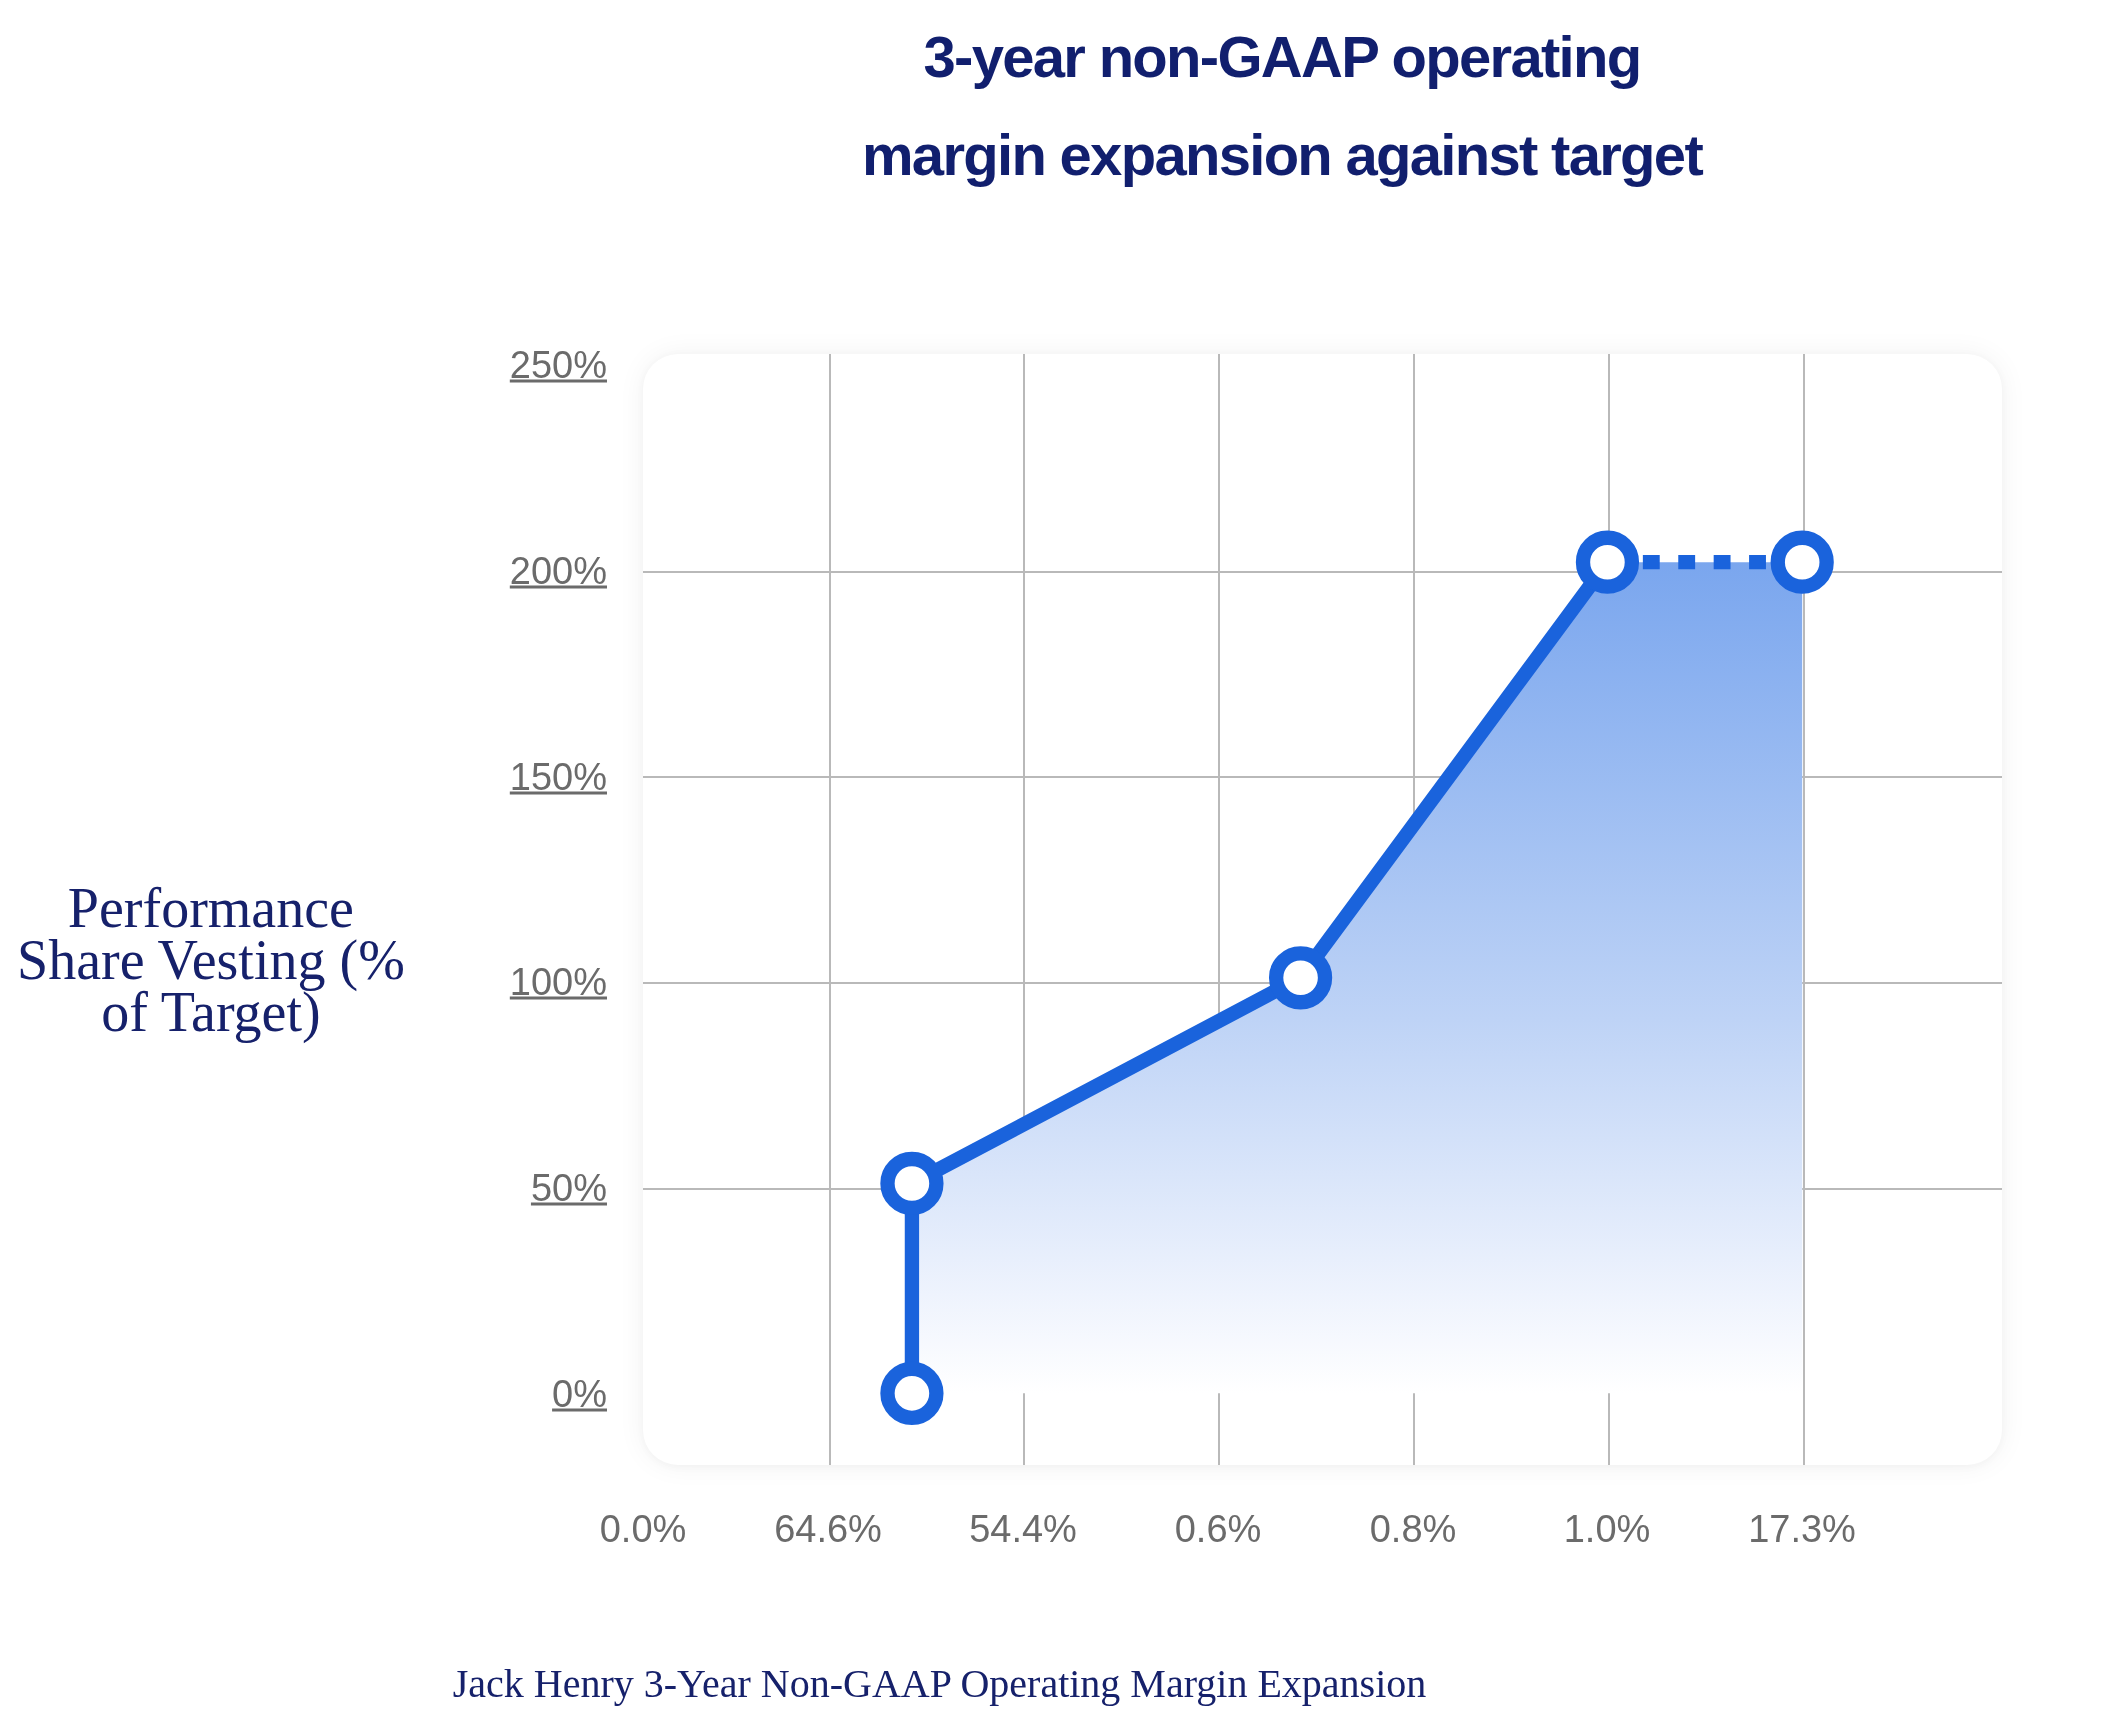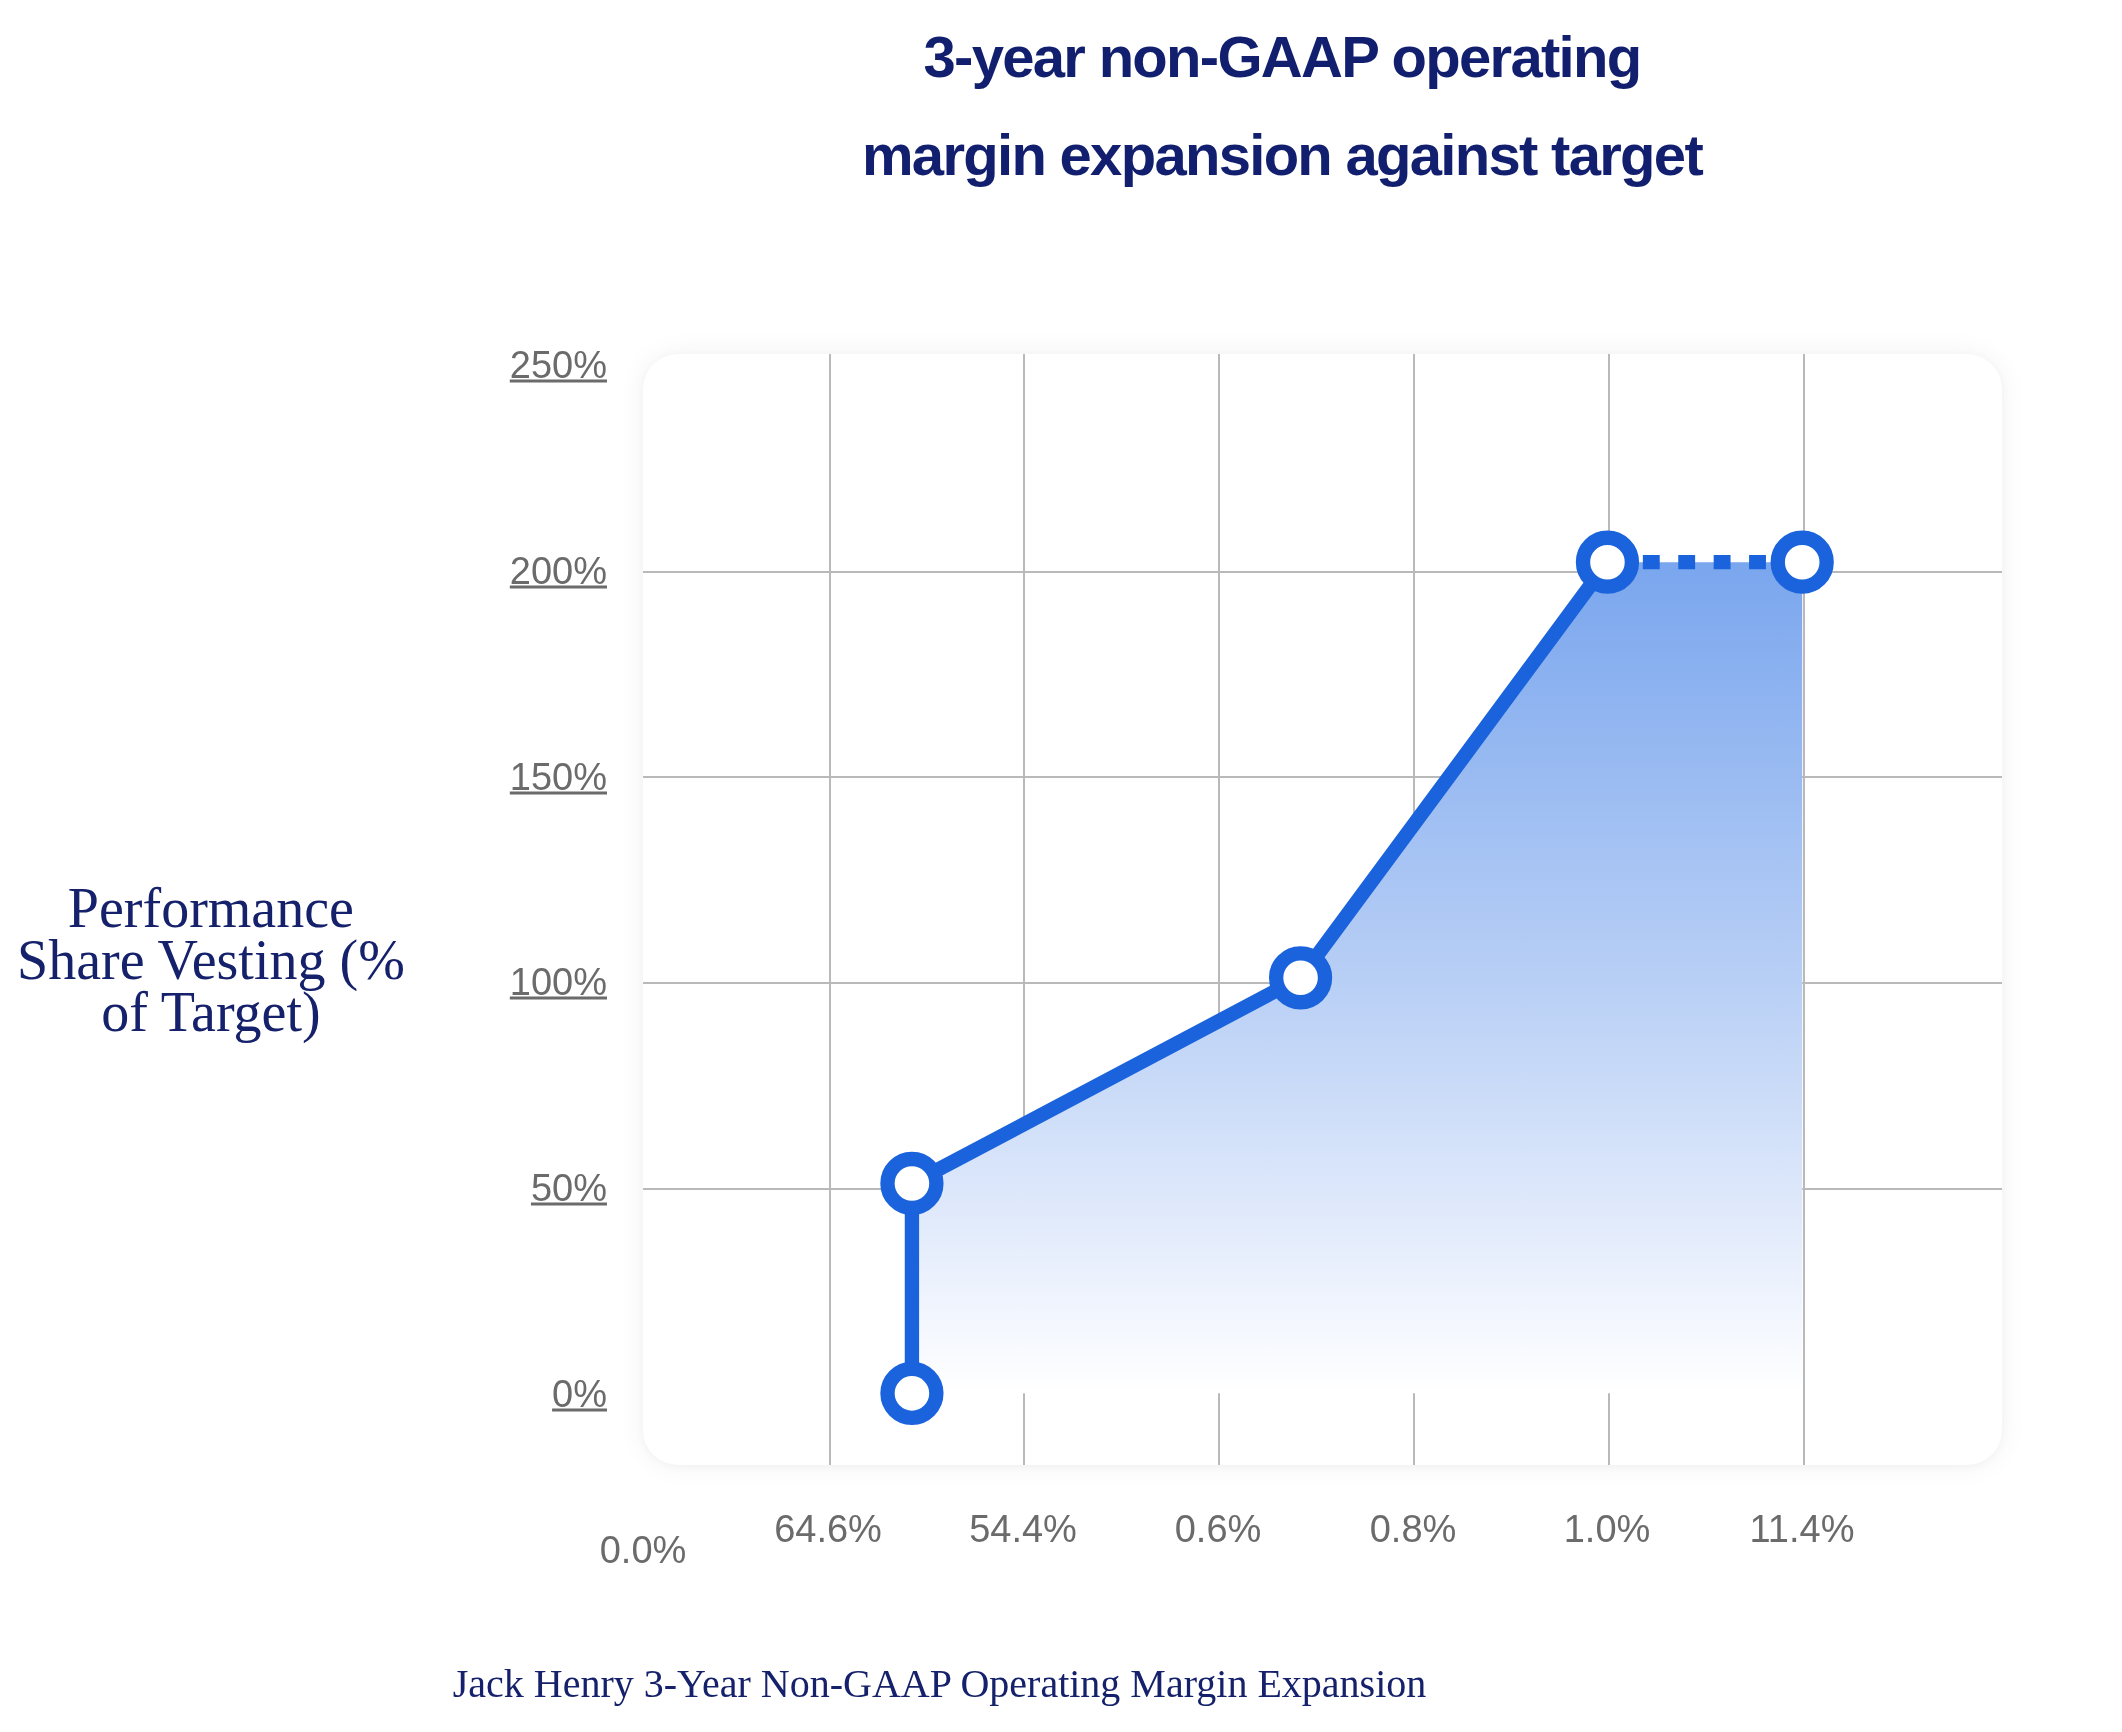--- a/index.html
+++ b/index.html
@@ -169,22 +169,22 @@
   </div>
 </div>
 
 <div class="ytick-wrap" style="top:365px;">250%</div>
 <div class="ytick-wrap" style="top:571px;">200%</div>
 <div class="ytick-wrap" style="top:777px;">150%</div>
 <div class="ytick-wrap" style="top:982px;">100%</div>
 <div class="ytick-wrap" style="top:1188px;">50%</div>
 <div class="ytick-wrap" style="top:1394px;">0%</div>
 
-<div class="xtick-wrap" style="left:643px;margin-top:21px;">0.0%</div>
+<div class="xtick-wrap" style="left:643px;">0.0%</div>
 <div class="xtick-wrap" style="left:828px;">64.6%</div>
 <div class="xtick-wrap" style="left:1023px;">54.4%</div>
 <div class="xtick-wrap" style="left:1218px;">0.6%</div>
 <div class="xtick-wrap" style="left:1413px;">0.8%</div>
 <div class="xtick-wrap" style="left:1607px;">1.0%</div>
-<div class="xtick-wrap" style="left:1802px;">11.4%</div>
+<div class="xtick-wrap" style="left:1802px;">17.3%</div>
 
 <div id="x-axis-title">Jack Henry 3-Year Non-GAAP Operating Margin Expansion</div>
 
 
 </body></html>

